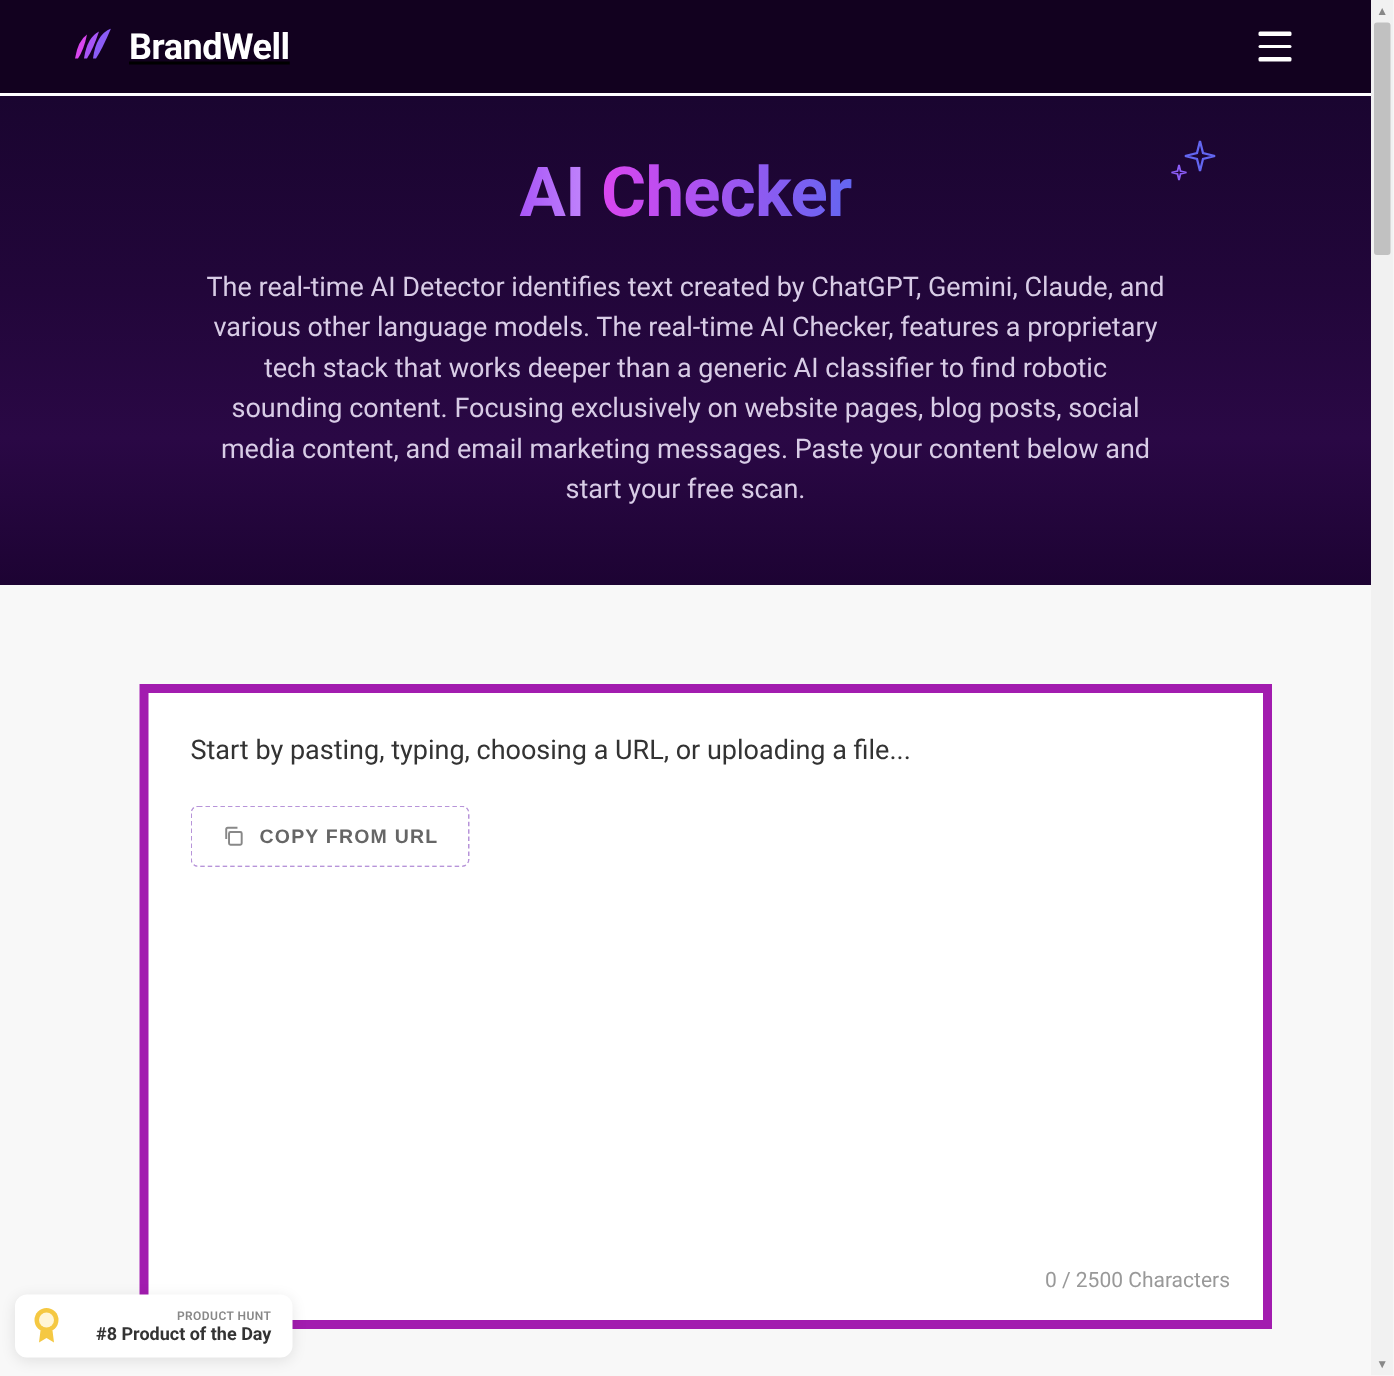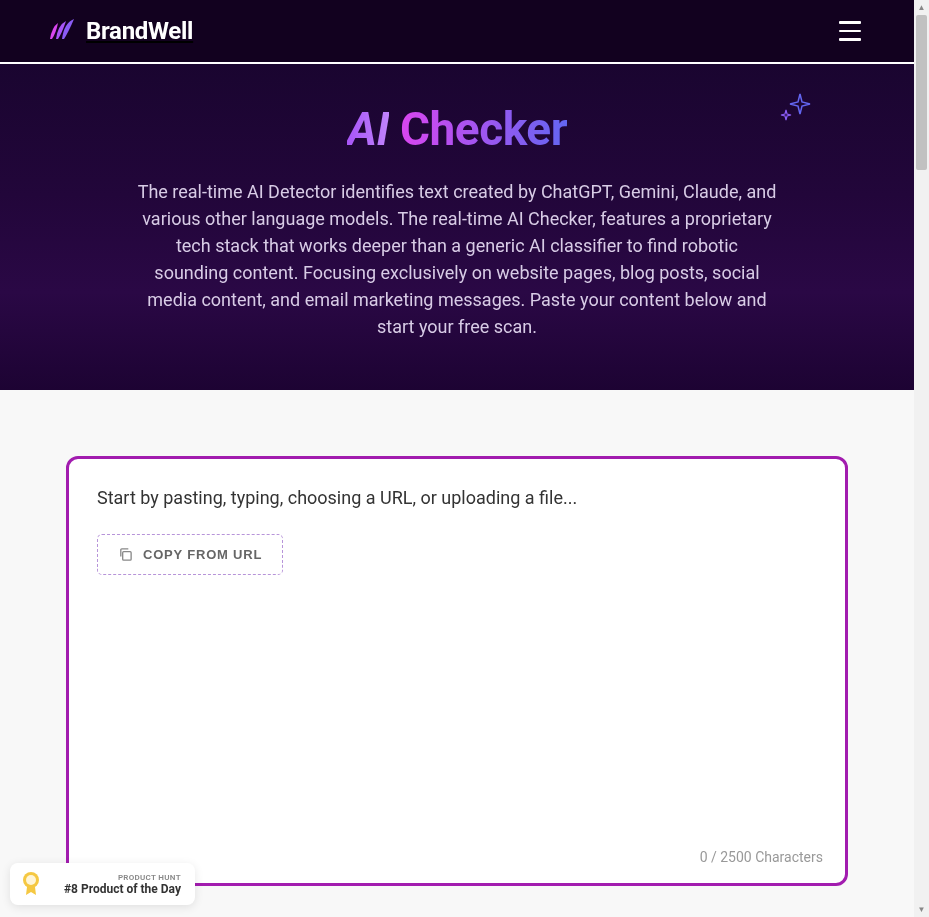--- a/index.html
+++ b/index.html
@@ -11,25 +11,25 @@
 .page { width: 914px; }
 .header { background: #12011f; height: 62px; display: flex; align-items: center; justify-content: space-between; padding: 0 48px; }
 .logo { display: flex; align-items: center; gap: 10px; text-decoration: underline; }
 .logo-icon { width: 28px; height: 24px; }
 .logo-text { color: #fff; font-size: 24px; font-weight: 700; letter-spacing: -0.3px; }
 .menu-btn { width: 32px; height: 32px; display: flex; flex-direction: column; justify-content: center; gap: 6px; cursor: pointer; align-items: center; }
 .menu-line { width: 22px; height: 2.5px; background: #fff; border-radius: 1px; }
 .hero { background: linear-gradient(180deg, #1a0530 0%, #22063a 40%, #2a0845 70%, #1d0333 100%); padding: 38px 48px 50px; position: relative; border-top: 2px solid #fff; }
 .sparkle { position: absolute; top: 28px; right: 100px; width: 36px; height: 36px; }
 .hero-title { text-align: center; font-size: 46px; font-weight: 700; margin-bottom: 22px; letter-spacing: -0.5px; }
-.hero-title .ai { background: linear-gradient(90deg, #a855f7 0%, #c084fc 100%); -webkit-background-clip: text; background-clip: text; font-style: italic; -webkit-text-fill-color: transparent; }
+.hero-title .ai { background: linear-gradient(90deg, #a855f7 0%, #c084fc 100%); -webkit-background-clip: text; background-clip: text; -webkit-text-fill-color: transparent; }
 .hero-title .checker { background: linear-gradient(90deg, #d946ef 0%, #6366f1 100%); -webkit-background-clip: text; background-clip: text; -webkit-text-fill-color: transparent; }
 .hero-desc { color: #d8cce6; text-align: center; font-size: 18px; line-height: 1.5; max-width: 640px; margin: 0 auto; font-weight: 400; }
 .main { padding: 66px 66px 0; }
-.card { background: #fff; border: 3px solid #a21caf; border-radius: 12px; padding: 28px 28px 18px; min-height: 430px; position: relative; }
+.card { background: #fff; border: 6px solid #a21caf; border-radius: 0; padding: 28px 28px 18px; min-height: 430px; position: relative; margin-left: 27px; }
 .card-placeholder { color: #333; font-size: 18px; margin-bottom: 26px; }
 .btn-row { display: flex; gap: 14px; }
 .dashed-btn { border: 1.5px dashed #b794d9; background: transparent; color: #666; font-size: 13px; font-weight: 600; letter-spacing: 0.8px; padding: 12px 20px; border-radius: 5px; display: flex; align-items: center; gap: 10px; cursor: pointer; }
 .dashed-btn svg { width: 15px; height: 15px; }
 .char-count { position: absolute; bottom: 18px; right: 22px; color: #999; font-size: 14px; }
 .badge { position: fixed; bottom: 12px; left: 10px; background: #fff; border-radius: 8px; padding: 8px 14px 8px 10px; display: flex; align-items: center; gap: 22px; box-shadow: 0 2px 10px rgba(0,0,0,0.1); text-align: right; }
 .badge-icon { width: 22px; height: 26px; }
 .badge-text { display: flex; flex-direction: column; }
 .badge-label { font-size: 8px; color: #888; text-transform: uppercase; letter-spacing: 0.3px; font-weight: 600; }
 .badge-title { font-size: 12px; color: #333; font-weight: 700; }

